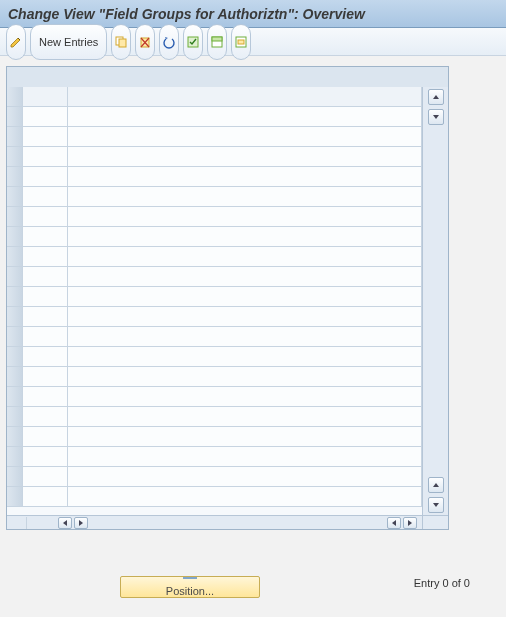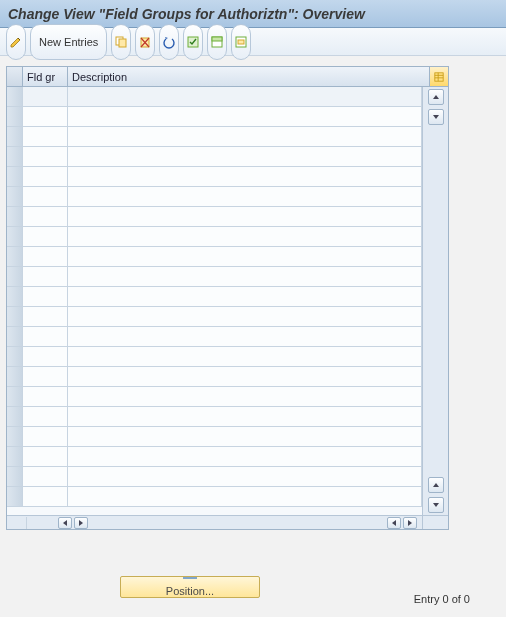--- a/index.html
+++ b/index.html
@@ -187,21 +187,21 @@
     flex-direction: column;
   }
   .posbtn .icon-slab {
     width: 14px; height: 14px;
     background: linear-gradient(#cfe6ff,#a9ccf0);
     border: 1px solid #7fa6cc;
   }
   .entry-status {
     position: absolute;
     right: 36px;
-    bottom: 12px;
+    bottom: 28px;
     color: #333;
   }
   .corner {
     position: absolute;
     right: 0;
     bottom: 0;
     width: 26px;
     height: 14px;
     background: #e2eaf3;
     border-top: 1px solid #b6c6d7;
@@ -258,37 +258,20 @@
   <div class="tbtn">
     <svg width="14" height="14" viewBox="0 0 14 14">
       <rect x="2" y="2" width="10" height="10" fill="#fff" stroke="#6fae3a"></rect>
       <rect x="4" y="5" width="6" height="4" fill="#ffe9a8" stroke="#d4a72c"></rect>
     </svg>
   </div>
 </div>
 
 <div class="workarea">
   <div class="grid-shell">
-    <div class="grid-header">
-      <div class="hcell sel"></div>
-      <div class="hcell c1">
-        <span>Fld gr</span>
-      </div>
-      <div class="hcell c2">
-        <span>Description</span>
-      </div>
-      <div class="hcell cfg">
-        <svg width="12" height="12" viewBox="0 0 12 12">
-          <rect x="1" y="1" width="10" height="10" fill="#ffe082" stroke="#c79a12"></rect>
-          <line x1="1" y1="4" x2="11" y2="4" stroke="#c79a12"></line>
-          <line x1="1" y1="7" x2="11" y2="7" stroke="#c79a12"></line>
-          <line x1="5" y1="1" x2="5" y2="11" stroke="#c79a12"></line>
-        </svg>
-      </div>
-    </div>
 
     <div class="grid-body" id="grid-body">
         <div class="row mark">
           <div class="rcell sel"></div>
           <div class="rcell c1"></div>
           <div class="rcell c2"></div>
         </div>
         <div class="row">
           <div class="rcell sel"></div>
           <div class="rcell c1"></div>

